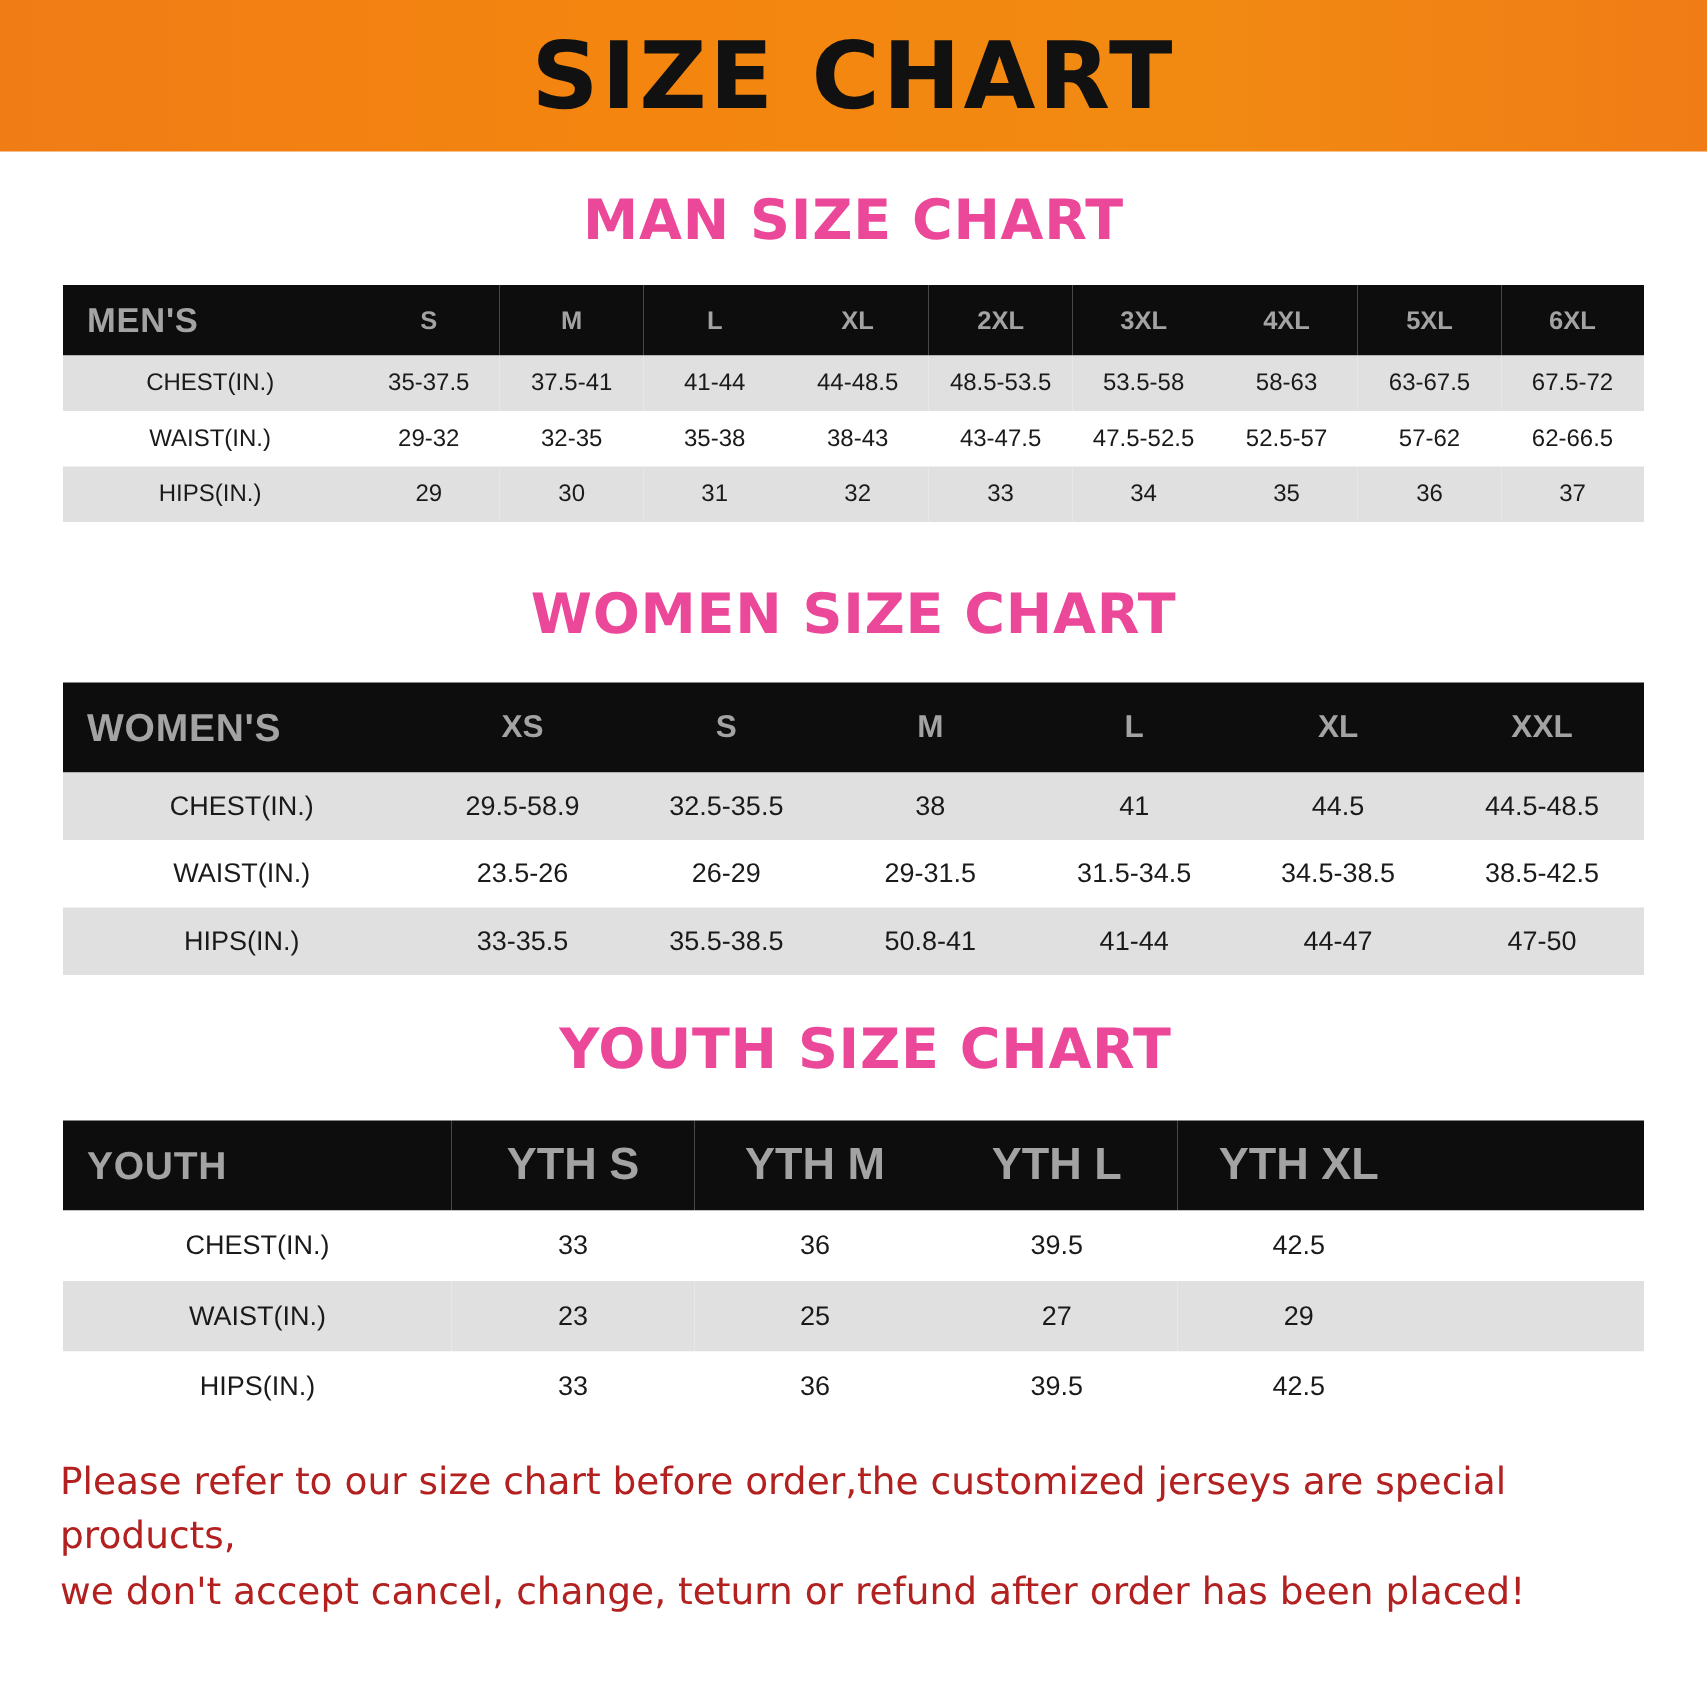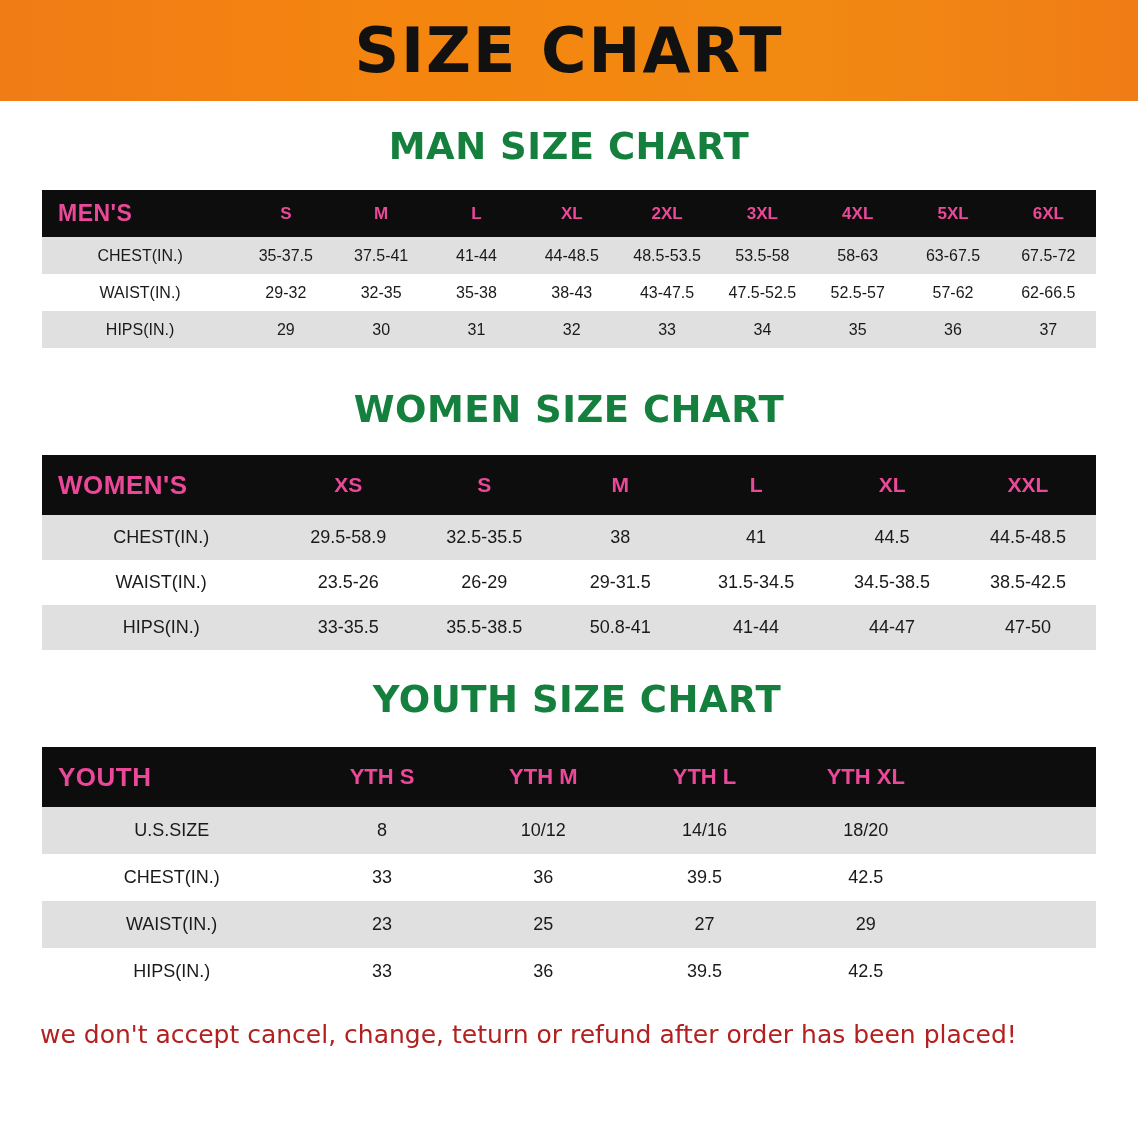--- a/index.html
+++ b/index.html
@@ -32,42 +32,42 @@
     line-height: 1;
   }
 
   
   .section-title {
     text-align: center;
     font-family: "DejaVu Sans", sans-serif;
     font-weight: 700;
     font-size: 37px;
     letter-spacing: 0.5px;
-    color: #15803d;
+    color: #ec4899;
   }
   .section-title.man { margin-top: 24px; }
   .section-title.women { margin-top: 40px; }
   .section-title.youth { margin-top: 28px; padding-left: 16px; }
 
   
   .table-wrap {
     margin: 0 42px;
   }
   .table-wrap.man   { margin-top: 22px; }
   .table-wrap.women { margin-top: 24px; }
   .table-wrap.youth { margin-top: 26px; }
 
   table.size-table {
     width: 100%;
     border-collapse: collapse;
     table-layout: fixed;
   }
   table.size-table thead th {
     background: #0d0d0d;
-    color: #ec4899;
+    color: #a3a3a3;
     font-weight: 700;
     text-align: center;
     vertical-align: middle;
   }
   table.size-table thead th.label-col {
     text-align: left;
     padding-left: 16px;
     letter-spacing: 0.5px;
   }
   table.size-table tbody td {
@@ -86,21 +86,21 @@
   .man-table thead th.label-col { font-size: 23px; }
   .man-table tbody td { height: 35px; font-size: 16px; }
   .man-table tbody td.row-label { font-size: 16px; }
 
   
   .women-table thead th { height: 58px; font-size: 21px; }
   .women-table thead th.label-col { font-size: 26px; }
   .women-table tbody td { height: 43px; font-size: 18px; }
 
   
-  .youth-table thead th { height: 58px; font-size: 22px; }
+  .youth-table thead th { height: 58px; font-size: 30px; }
   .youth-table thead th.label-col { font-size: 26px; }
   .youth-table tbody td { height: 45px; font-size: 18px; }
 
   
   .note {
     margin: 22px 40px 0 40px;
     color: #b32020;
     font-family: "DejaVu Sans", sans-serif;
     font-size: 25px;
     line-height: 1.45;
@@ -227,28 +227,20 @@
       <tr>
         <th class="label-col" style="width:23%">YOUTH</th>
         <th>YTH S</th>
         <th>YTH M</th>
         <th>YTH L</th>
         <th>YTH XL</th>
         <th style="width:14%"></th>
       </tr>
     </thead>
     <tbody>
-      <tr class="shade">
-        <td class="row-label">U.S.SIZE</td>
-        <td>8</td>
-        <td>10/12</td>
-        <td>14/16</td>
-        <td>18/20</td>
-        <td></td>
-      </tr>
       <tr class="plain">
         <td class="row-label">CHEST(IN.)</td>
         <td>33</td>
         <td>36</td>
         <td>39.5</td>
         <td>42.5</td>
         <td></td>
       </tr>
       <tr class="shade">
         <td class="row-label">WAIST(IN.)</td>
@@ -264,14 +256,15 @@
         <td>36</td>
         <td>39.5</td>
         <td>42.5</td>
         <td></td>
       </tr>
     </tbody>
   </table>
 </div>
 
 <div class="note">
+  <span class="line line1">Please refer to our size chart before order,the customized jerseys are special products,</span>
   <span class="line line2">we don't accept cancel, change, teturn or refund after order has been placed!</span>
 </div>
 
 </body></html>

